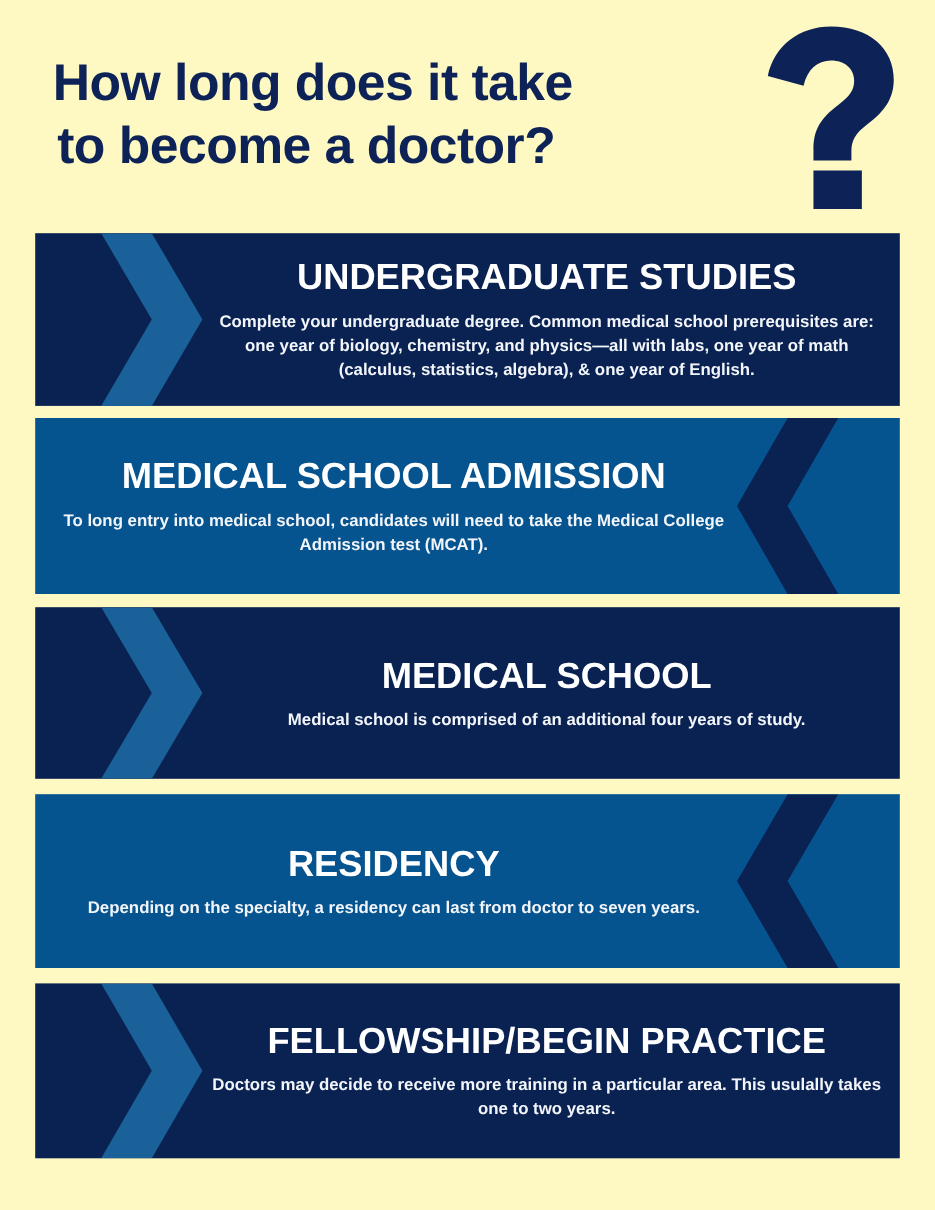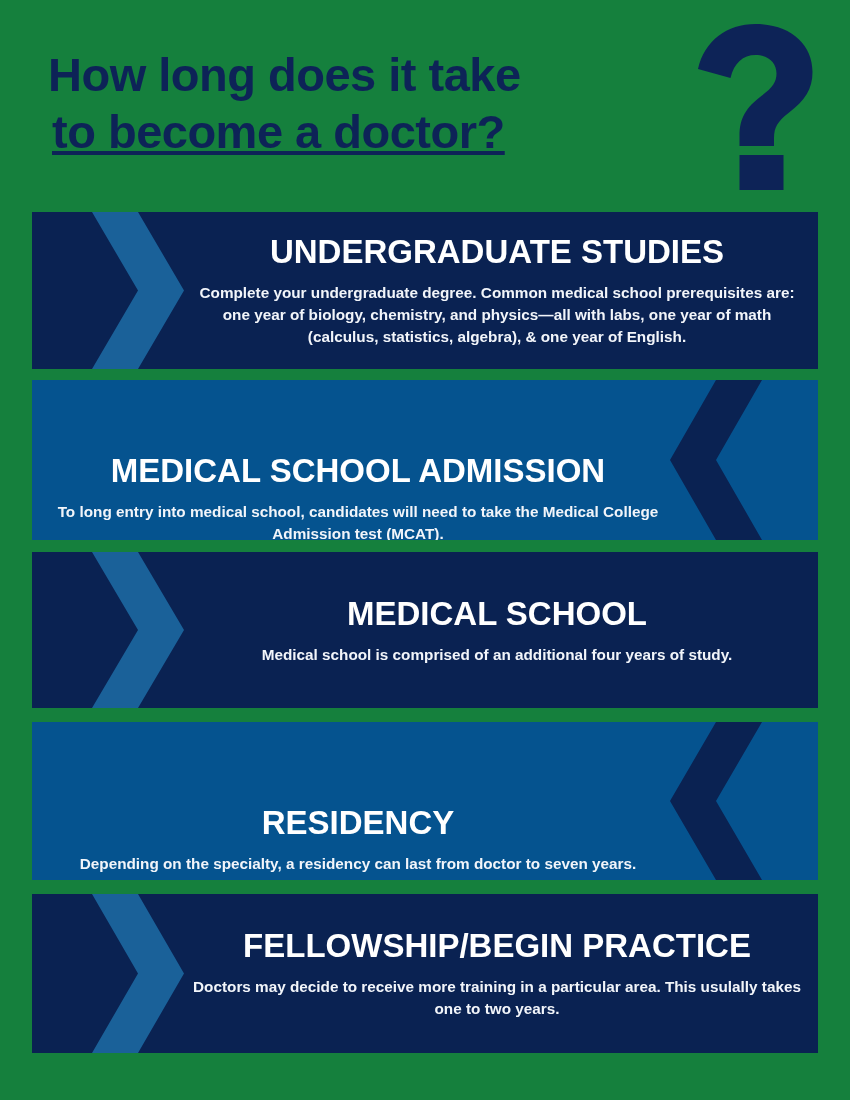--- a/index.html
+++ b/index.html
@@ -11,21 +11,21 @@
     width: 850px;
     height: 1100px;
     font-family: "Liberation Sans", sans-serif;
     overflow: hidden;
   }
 
   .page {
     position: relative;
     width: 850px;
     height: 1100px;
-    background: #15803d;
+    background: #fef9c3;
   }
 
   
   .header {
     position: absolute;
     left: 0;
     top: 0;
     width: 850px;
     height: 212px;
   }
@@ -37,21 +37,21 @@
   }
   .title-line {
     font-family: "Liberation Sans Narrow", "Liberation Sans", sans-serif;
     font-weight: bold;
     font-size: 47px;
     line-height: 57px;
     letter-spacing: -0.5px;
     color: #0d2357;
     white-space: nowrap;
   }
-  .title-line.l2 { text-align: left; padding-left: 4px; text-decoration: underline; }
+  .title-line.l2 { text-align: left; padding-left: 4px; }
 
   .qmark {
     position: absolute;
     left: 694px;
     top: 22px;
     width: 126px;
     height: 170px;
   }
 
   
@@ -90,21 +90,20 @@
     left: 150px;
     right: 6px;
     width: auto;
     justify-content: center;
   }
   
   .band.light .band-content {
     left: 14px;
     right: 148px;
     width: auto;
-    margin-top: 38px;
   }
 
   .band-title {
     font-family: "Liberation Sans Narrow", "Liberation Sans", sans-serif;
     font-weight: bold;
     font-size: 33px;
     line-height: 38px;
     color: #ffffff;
     letter-spacing: 0px;
     margin: 0 0 11px 0;

